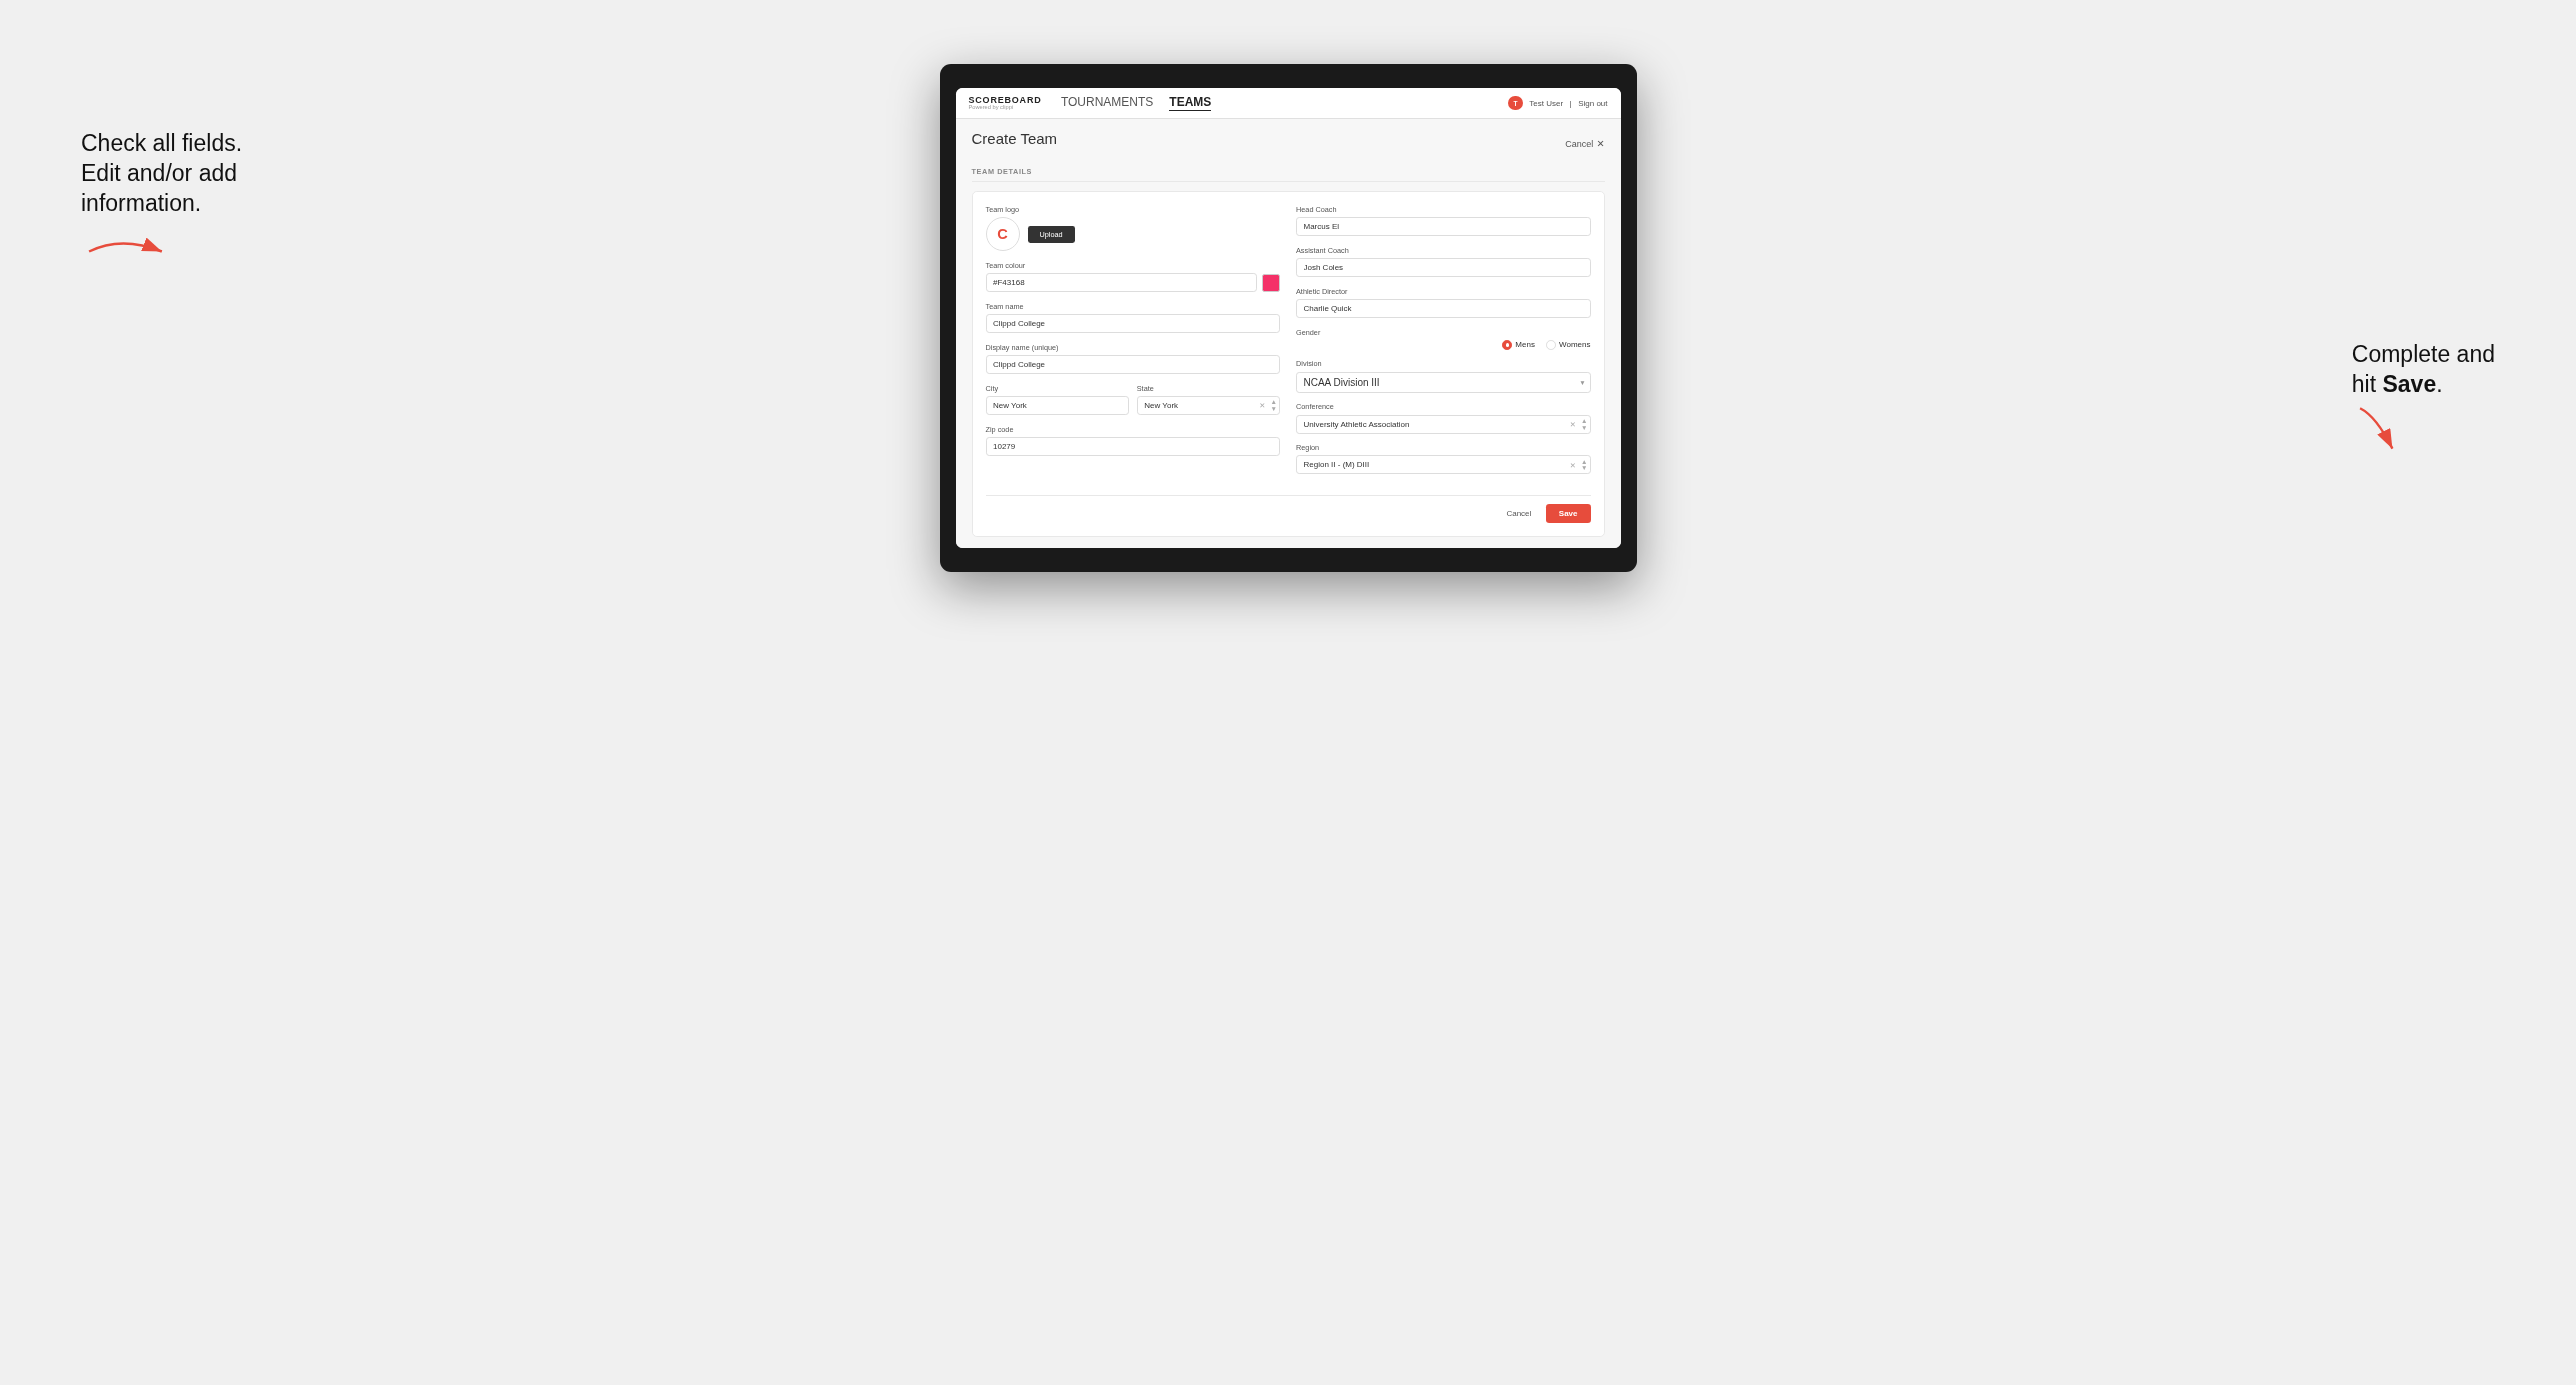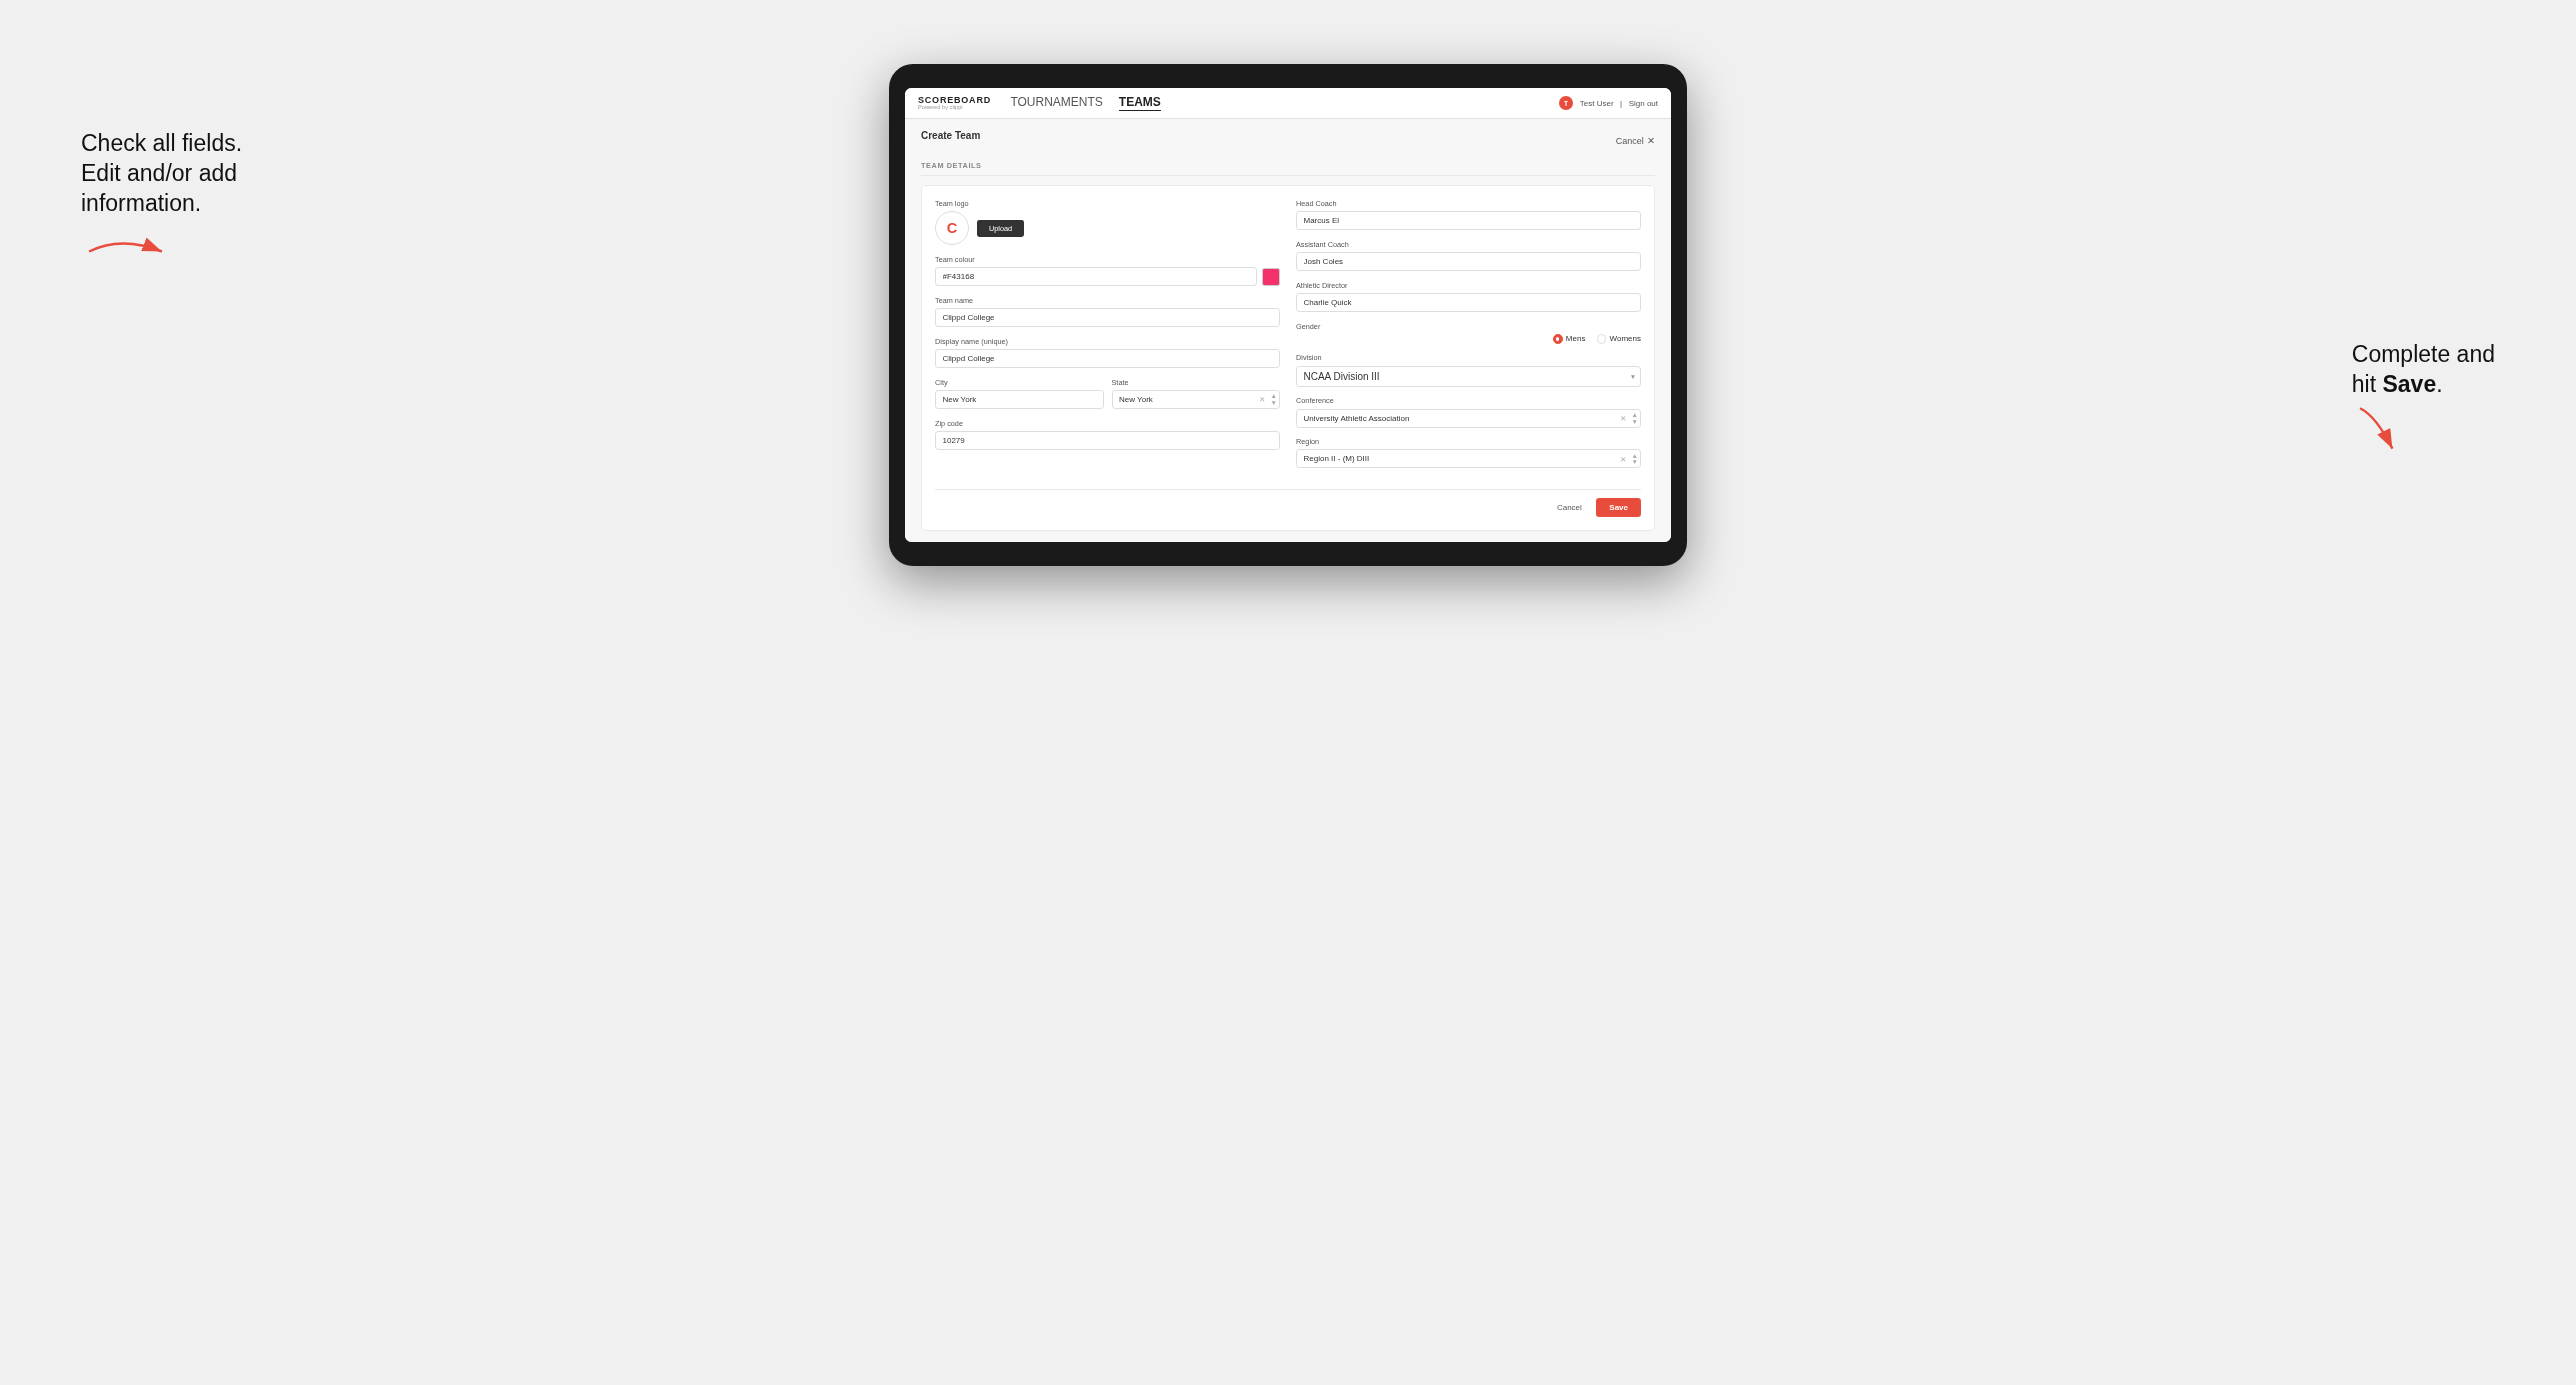--- a/index.html
+++ b/index.html
@@ -9,23 +9,23 @@
       font-family: -apple-system, BlinkMacSystemFont, 'Segoe UI', Arial, sans-serif;
       min-height: 100vh;
       display: flex;
       align-items: center;
       justify-content: center;
       padding: 32px;
     }
 
     
     .tablet-frame {
-      width: 798px;
+      width: 697px;
       background: #1a1a1a;
-      border-radius: 24px;
+      border-radius: 11px;
       padding: 24px 16px;
       box-shadow: 0 16px 49px rgba(0,0,0,0.4);
       margin: 0 auto;
       position: relative;
     }
 
     .tablet-screen {
       background: #fff;
       border-radius: 6.5px;
       overflow: hidden;
@@ -104,22 +104,22 @@
     }
 
     
     .page-content {
       padding: 11.3px 16px;
       background: #f7f7f7;
       min-height: 421px;
     }
 
     .page-title {
-      font-size: 10px;
-      font-weight: 700;
+      font-size: 15px;
+      font-weight: 400;
       color: #333;
       margin-bottom: 9.7px;
     }
 
     .cancel-x {
       float: right;
       font-size: 9px;
       color: #555;
       cursor: pointer;
       display: flex;

